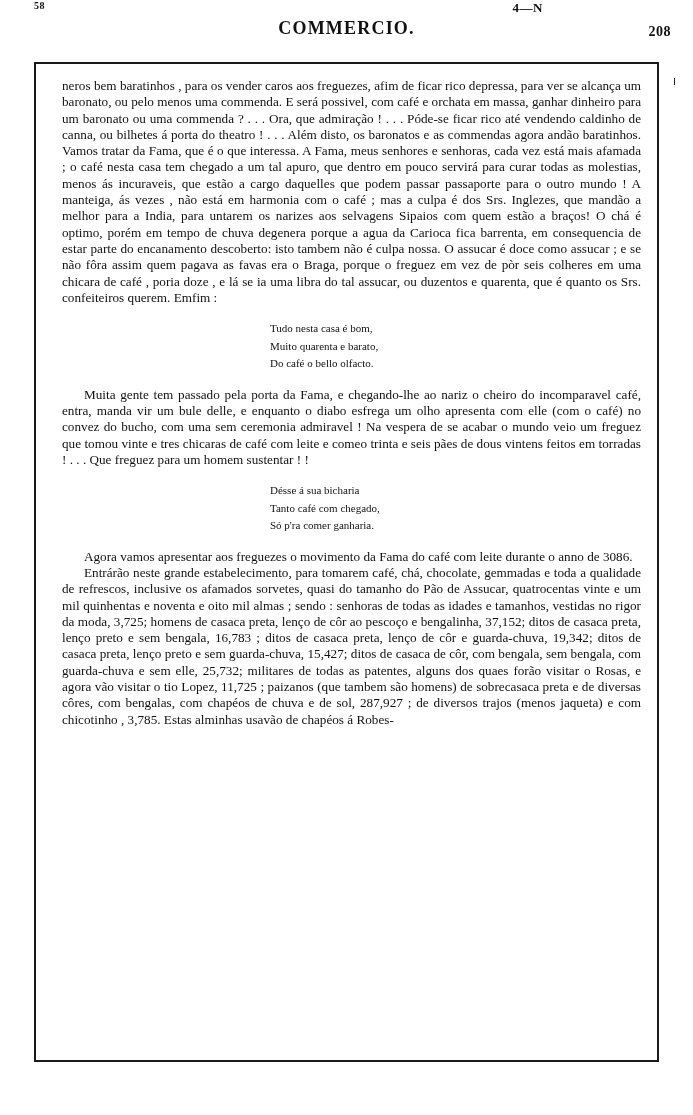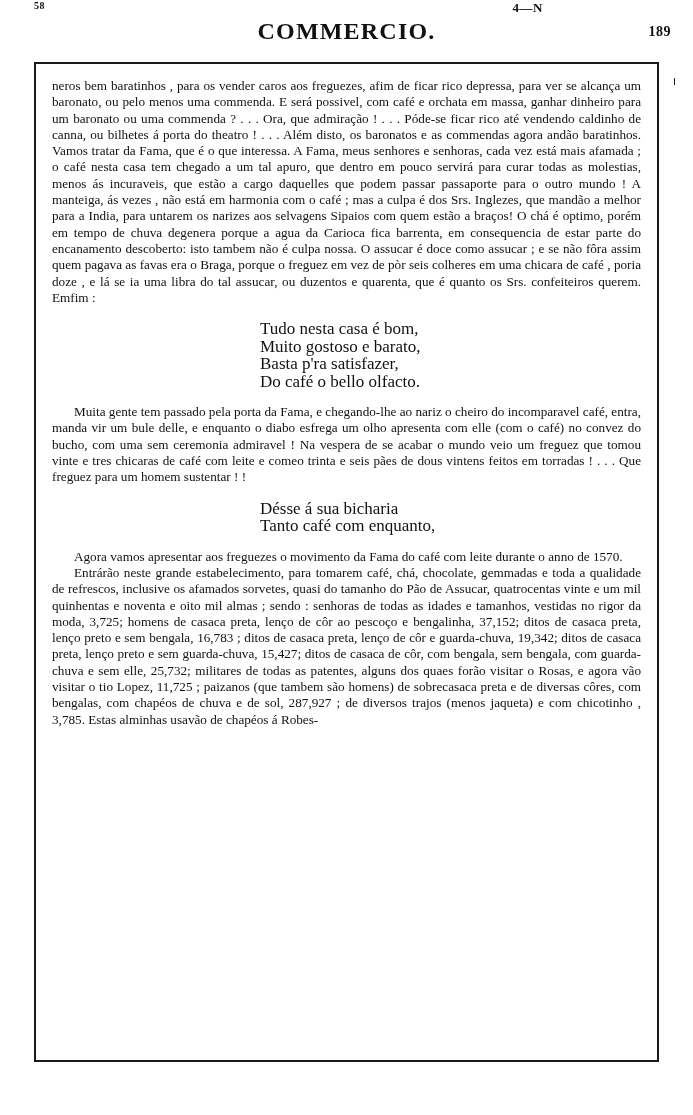--- a/index.html
+++ b/index.html
@@ -23,21 +23,21 @@
     padding: 0;
   }
   .header {
     position: relative;
     height: 46px;
   }
   .header-title {
     text-align: center;
     font-family: "Liberation Serif", serif;
     font-weight: bold;
-    font-size: 24px;
+    font-size: 18px;
     letter-spacing: 1.2px;
     padding-top: 18px;
   }
   .page-number-top {
     position: absolute;
     right: 22px;
     top: 24px;
     font-weight: bold;
     font-size: 14px;
     letter-spacing: 0.5px;
@@ -51,33 +51,34 @@
     border: 2px solid #1a1a1a;
     box-sizing: border-box;
     padding: 14px 16px 10px 16px;
   }
   .body-text {
     font-size: 13.2px;
     line-height: 16.3px;
     text-align: justify;
     text-justify: inter-word;
     hyphens: none;
+    margin-left: 10px;
   }
   .para {
     margin: 0 0 0 0;
     text-indent: 22px;
     text-align: justify;
   }
   .para.first {
     text-indent: 0;
   }
   .verse {
     margin: 14px 0 14px 0;
     padding-left: 208px;
-    font-size: 17px;
+    font-size: 11px;
     line-height: 17.5px;
     text-indent: 0;
     text-align: left;
   }
   .verse div {
     white-space: nowrap;
   }
   .footer-left {
     position: absolute;
     left: 34px;
@@ -103,44 +104,44 @@
     background: #222;
   }
 </style>
 </head>
 <body>
 
 <div class="page">
 
   <div class="header">
     <div class="header-title">COMMERCIO.</div>
-    <div class="page-number-top">189</div>
+    <div class="page-number-top">208</div>
   </div>
   <div class="tick"></div>
 
   <div class="frame">
     <div class="body-text">
 
       <p class="para first">neros bem baratinhos , para os vender caros aos freguezes, afim de ficar rico depressa, para ver se alcança um baronato, ou pelo menos uma commenda. E será possivel, com café e orchata em massa, ganhar dinheiro para um baronato ou uma commenda ? . . . Ora, que admiração ! . . . Póde-se ficar rico até vendendo caldinho de canna, ou bilhetes á porta do theatro ! . . . Além disto, os baronatos e as commendas agora andão baratinhos. Vamos tratar da Fama, que é o que interessa. A Fama, meus senhores e senhoras, cada vez está mais afamada ; o café nesta casa tem chegado a um tal apuro, que dentro em pouco servirá para curar todas as molestias, menos ás incuraveis, que estão a cargo daquelles que podem passar passaporte para o outro mundo ! A manteiga, ás vezes , não está em harmonia com o café ; mas a culpa é dos Srs. Inglezes, que mandão a melhor para a India, para untarem os narizes aos selvagens Sipaios com quem estão a braços! O chá é optimo, porém em tempo de chuva degenera porque a agua da Carioca fica barrenta, em consequencia de estar parte do encanamento descoberto: isto tambem não é culpa nossa. O assucar é doce como assucar ; e se não fôra assim quem pagava as favas era o Braga, porque o freguez em vez de pòr seis colheres em uma chicara de café , poria doze , e lá se ia uma libra do tal assucar, ou duzentos e quarenta, que é quanto os Srs. confeiteiros querem. Emfim :</p>
 
       <div class="verse">
         <div>Tudo nesta casa é bom,</div>
-        <div>Muito gostoso e barato,</div>
-        <div>Basta p'ra satisfazer,</div>
+        <div>Muito quarenta e barato,</div>
         <div>Do café o bello olfacto.</div>
       </div>
 
       <p class="para">Muita gente tem passado pela porta da Fama, e chegando-lhe ao nariz o cheiro do incomparavel café, entra, manda vir um bule delle, e enquanto o diabo esfrega um olho apresenta com elle (com o café) no convez do bucho, com uma sem ceremonia admiravel ! Na vespera de se acabar o mundo veio um freguez que tomou vinte e tres chicaras de café com leite e comeo trinta e seis pães de dous vintens feitos em torradas ! . . . Que freguez para um homem sustentar ! !</p>
 
       <div class="verse">
         <div>Désse á sua bicharia</div>
-        <div>Tanto café com enquanto,</div>
+        <div>Tanto café com chegado,</div>
+        <div>Só p'ra comer ganharia.</div>
       </div>
 
-      <p class="para">Agora vamos apresentar aos freguezes o movimento da Fama do café com leite durante o anno de 1570.</p>
+      <p class="para">Agora vamos apresentar aos freguezes o movimento da Fama do café com leite durante o anno de 3086.</p>
       <p class="para">Entrárão neste grande estabelecimento, para tomarem café, chá, chocolate, gemmadas e toda a qualidade de refrescos, inclusive os afamados sorvetes, quasi do tamanho do Pão de Assucar, quatrocentas vinte e um mil quinhentas e noventa e oito mil almas ; sendo : senhoras de todas as idades e tamanhos, vestidas no rigor da moda, 3,725; homens de casaca preta, lenço de côr ao pescoço e bengalinha, 37,152; ditos de casaca preta, lenço preto e sem bengala, 16,783 ; ditos de casaca preta, lenço de côr e guarda-chuva, 19,342; ditos de casaca preta, lenço preto e sem guarda-chuva, 15,427; ditos de casaca de côr, com bengala, sem bengala, com guarda-chuva e sem elle, 25,732; militares de todas as patentes, alguns dos quaes forão visitar o Rosas, e agora vão visitar o tio Lopez, 11,725 ; paizanos (que tambem são homens) de sobrecasaca preta e de diversas côres, com bengalas, com chapéos de chuva e de sol, 287,927 ; de diversos trajos (menos jaqueta) e com chicotinho , 3,785. Estas alminhas usavão de chapéos á Robes-</p>
 
     </div>
   </div>
 
   <div class="footer-left">58</div>
   <div class="footer-right">4—N</div>
 
 </div>
 

